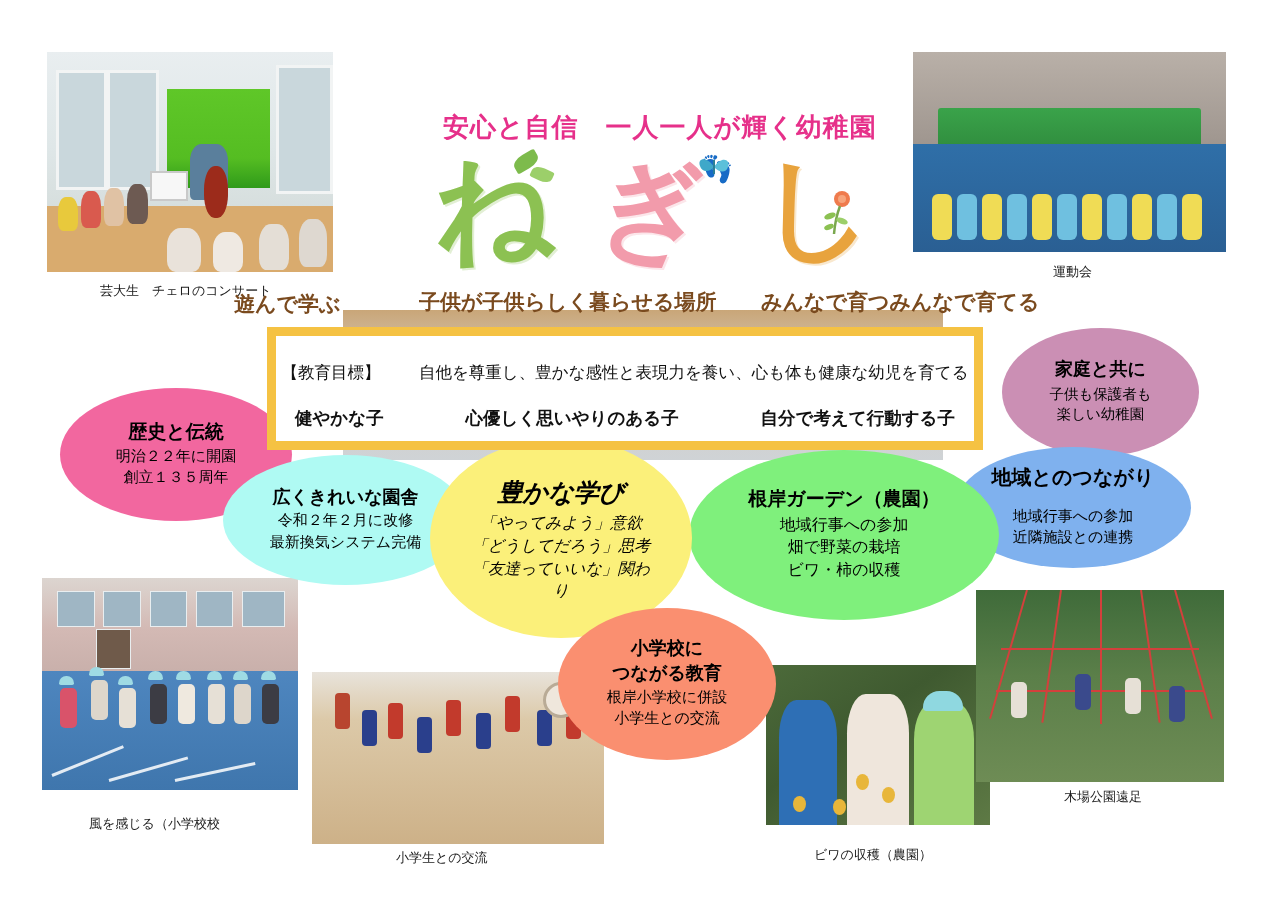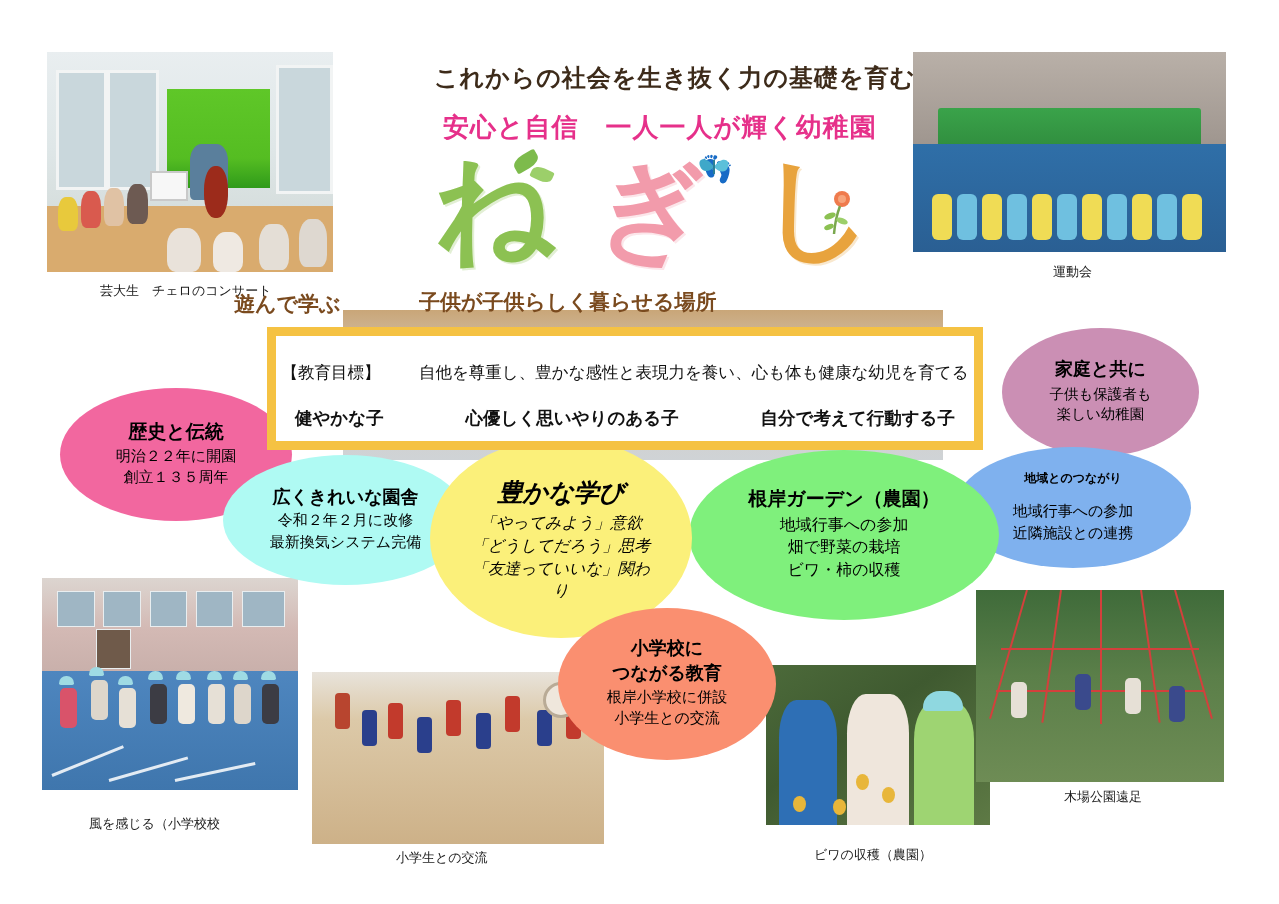--- a/index.html
+++ b/index.html
@@ -156,21 +156,21 @@
 
   #el-learning{left:430px;top:438px;width:262px;height:200px;background:#fbf07a;z-index:5;font-style:italic;}
   #el-learning .e-title{font-size:25px;margin-bottom:5px;}
   #el-learning .e-sub{font-size:16px;}
 
   #el-garden{left:689px;top:450px;width:310px;height:170px;background:#7ff07c;z-index:4;}
   #el-garden .e-title{font-size:19px;margin-bottom:3px;}
   #el-garden .e-sub{font-size:16px;}
 
   #el-community{left:955px;top:447px;width:236px;height:121px;background:#7fb1ee;z-index:3;}
-  #el-community .e-title{font-size:12px;margin-bottom:16px;}
+  #el-community .e-title{font-size:20px;margin-bottom:16px;}
   #el-community .e-sub{font-size:15px;}
 
   #el-family{left:1002px;top:328px;width:197px;height:128px;background:#cb8fb4;z-index:3;}
   #el-family .e-title{font-size:18px;margin-bottom:3px;}
   #el-family .e-sub{font-size:14.5px;}
 
   #el-elementary{left:558px;top:608px;width:218px;height:152px;background:#fa8f70;z-index:5;}
   #el-elementary .e-title{font-size:18px;margin-bottom:3px;}
   #el-elementary .e-sub{font-size:15px;}
 
@@ -290,21 +290,20 @@
     <div class="rope" style="left:80%;top:0;height:70%;transform:rotate(-16deg);"></div>
     <div class="rope" style="left:10%;top:30%;height:2px;width:80%;"></div>
     <div class="rope" style="left:8%;top:52%;height:2px;width:84%;"></div>
     <div class="child" style="left:14%;top:48%;background:#e6e0d6;"></div>
     <div class="child" style="left:40%;top:44%;background:#3a4a8c;"></div>
     <div class="child" style="left:60%;top:46%;background:#e6e0d6;"></div>
     <div class="child" style="left:78%;top:50%;background:#3a4a8c;"></div>
   </div>
   <div class="caption" style="left:1064px;top:788px;">木場公園遠足</div>
 
-  <div class="abs head1" style="left:434px;top:62px;">これからの社会を生き抜く力の基礎を育む</div>
   <div class="abs head2" style="left:443px;top:110px;">安心と自信　一人一人が輝く幼稚園</div>
 
   <div class="logo-wrap">
     <div class="logo-char logo-ne">ね</div>
     <div class="leaf" style="left:88px;top:6px;"></div>
     <div class="leaf leaf2" style="left:106px;top:20px;"></div>
     <div class="logo-char logo-gi">ぎ</div>
     <div class="butterfly" style="left:276px;top:8px;">👣</div>
     <div class="butterfly" style="left:276px;top:8px;font-size:0;"></div>
     <svg style="position:absolute;left:272px;top:6px;" width="34" height="26" viewBox="0 0 34 26">
@@ -318,20 +317,21 @@
       <circle cx="19" cy="9" r="4" fill="#f7a57c"></circle>
       <path d="M17 16 C14 24, 12 32, 11 44" stroke="#7aa84e" stroke-width="2.5" fill="none"></path>
       <ellipse cx="7" cy="26" rx="6" ry="3" fill="#8cc152" transform="rotate(-20 7 26)"></ellipse>
       <ellipse cx="19" cy="31" rx="6" ry="3" fill="#9ccf6a" transform="rotate(20 19 31)"></ellipse>
       <ellipse cx="6" cy="37" rx="5" ry="2.6" fill="#8cc152" transform="rotate(-20 6 37)"></ellipse>
     </svg>
   </div>
 
   <div class="abs tagline" style="left:234px;top:290px;">遊んで学ぶ</div>
   <div class="abs tagline" style="left:403px;top:288px;margin-left:16px;">子供が子供らしく暮らせる場所</div>
+  <div class="abs tagline" style="left:761px;top:288px;">みんなで育つみんなで育てる</div>
 
   <div class="ellipse" id="el-family" style="background: rgb(203, 143, 180);">
     <div class="e-title">家庭と共に</div>
     <div class="e-sub">子供も保護者も</div>
     <div class="e-sub">楽しい幼稚園</div>
   </div>
 
   <div class="ellipse" id="el-history" style="background: rgb(242, 103, 159);">
     <div class="e-title">歴史と伝統</div>
     <div class="e-sub">明治２２年に開園</div>

